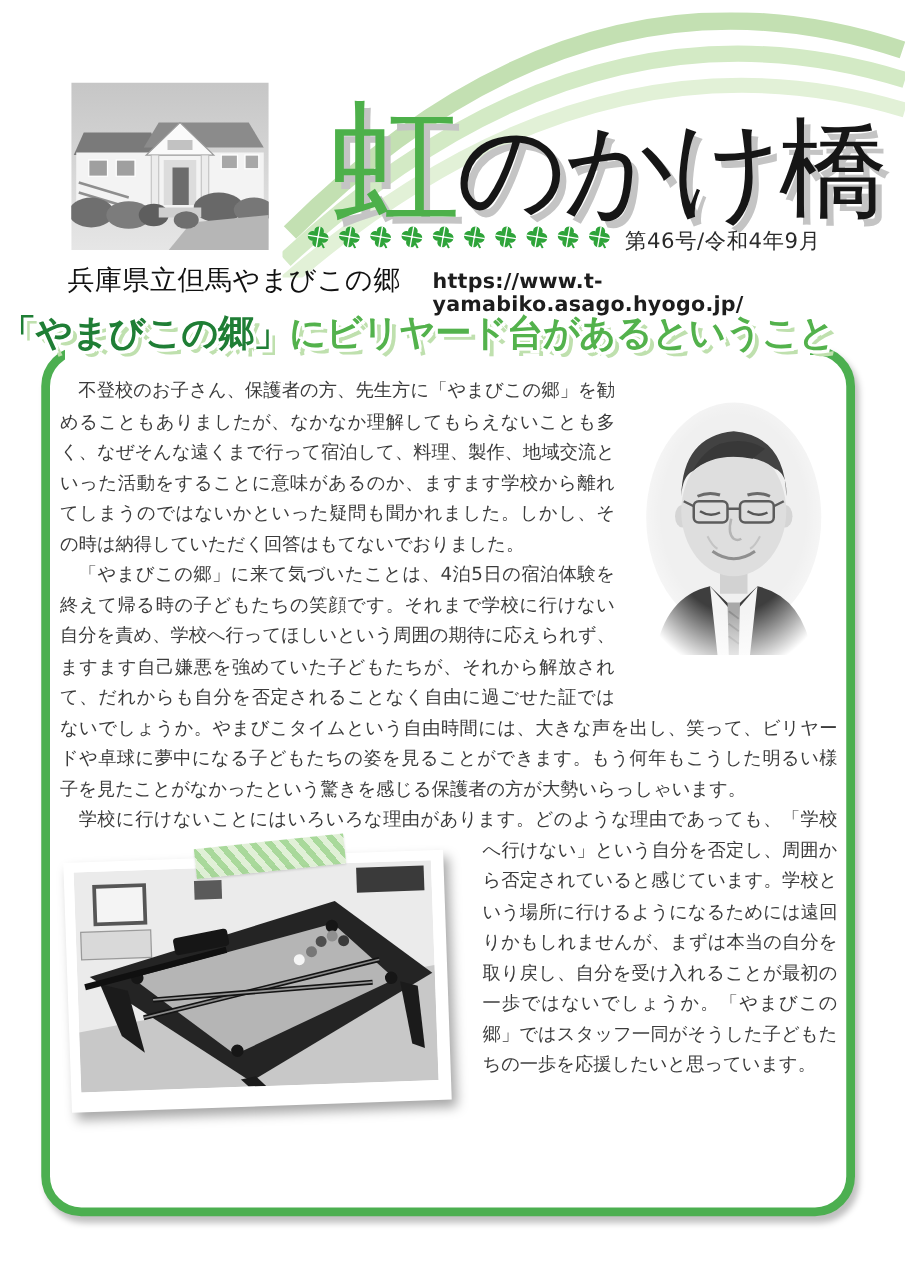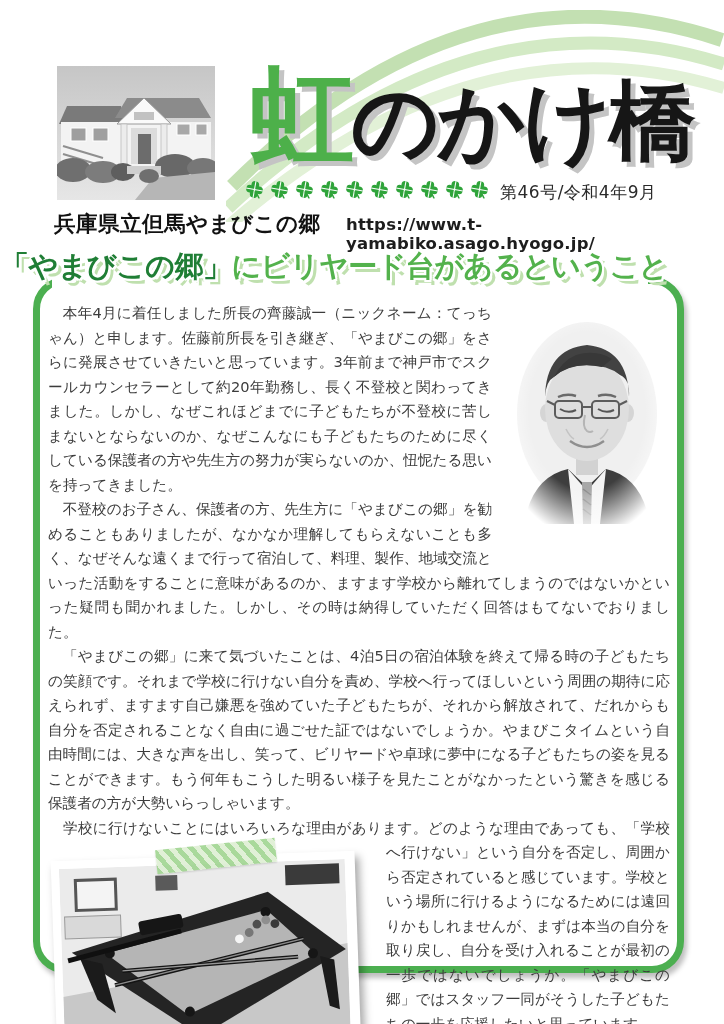--- a/index.html
+++ b/index.html
@@ -4,28 +4,28 @@
 <style>
   html,body{margin:0;padding:0;background:#fff;}
   .page{position:relative;width:724px;height:1024px;background:#fff;overflow:hidden;
         font-family:"DejaVu Sans",sans-serif;}
 
   
   .header{position:absolute;left:0;top:0;width:724px;height:250px;}
   .arcs{position:absolute;left:226px;top:10px;width:498px;height:212px;z-index:0;}
   .building{position:absolute;left:57px;top:66px;width:158px;height:134px;z-index:1;}
   .building svg{display:block;}
-  .title{position:absolute;left:250px;top:40px;margin:0;z-index:1;white-space:nowrap;
-         font-weight:700;line-height:150px;letter-spacing:-3px;text-align:center;}
+  .title{position:absolute;left:250px;top:40px;margin:14px;z-index:1;white-space:nowrap;
+         font-weight:400;line-height:150px;letter-spacing:-3px;text-align:center;}
   .t-green{font-size:104px;color:#4db04a;text-shadow:5px 5px 0 #c4c4c4;}
   .t-black{font-size:87px;color:#161616;text-shadow:5px 5px 0 #c4c4c4;}
   .meta-row{position:absolute;left:246px;top:181px;z-index:1;white-space:nowrap;display:flex;align-items:flex-start;}
   .clover{display:inline-block;width:17px;height:17px;margin-right:8px;transform:rotate(10deg);}
   .issue{font-size:17px;color:#2a2a2a;margin-left:4px;letter-spacing:0.5px;}
-  .org{position:absolute;left:54px;top:209px;font-size:21.5px;font-weight:700;color:#111;
+  .org{position:absolute;left:54px;top:209px;font-size:21.5px;font-weight:400;color:#111;
        letter-spacing:0.5px;z-index:1;}
   .url{position:absolute;left:346px;top:215px;font-size:16.5px;font-weight:700;color:#1d1d1d;
        letter-spacing:0.2px;z-index:1;}
 
   
   .frame{position:absolute;left:33px;top:277px;width:651px;height:696px;box-sizing:border-box;
          border:7px solid #4caf50;border-radius:32px;background:#fff;
          box-shadow:3px 5px 5px rgba(0,0,0,0.25);z-index:1;}
   .headline-mask{position:absolute;left:52px;top:270px;width:596px;height:24px;background:#fff;z-index:2;}
   .headline{position:absolute;left:0;top:246px;width:628px;margin:0;text-align:center;z-index:3;
@@ -257,21 +257,20 @@
         <path d="M86 90 q8 5 16 1" stroke="#555" stroke-width="2" fill="none"></path>
         <path d="M46 78 q9 -4 18 -1" stroke="#6a6a6a" stroke-width="2.4" fill="none"></path>
         <path d="M86 77 q9 -3 18 1" stroke="#6a6a6a" stroke-width="2.4" fill="none"></path>
         <path d="M73 96 q-3 12 2 16 q3 2 6 0" stroke="#b5b5b5" stroke-width="2" fill="none"></path>
         <path d="M58 122 q17 12 34 0" stroke="#8f8f8f" stroke-width="2.4" fill="none"></path>
         <path d="M54 110 q4 8 8 10 M96 110 q-4 8 -8 10" stroke="#c4c4c4" stroke-width="1.6" fill="none"></path>
         <rect x="0" y="0" width="150" height="205" fill="url(#vig)"></rect>
       </svg>
     </div>
 
-    <p><span>　本年4月に着任しました所長の齊藤誠一（ニックネーム：てっちゃん）と申します。佐藤前所長を引き継ぎ、「やまびこの郷」をさらに発展させていきたいと思っています。3年前まで神戸市でスクールカウンセラーとして約20年勤務し、長く不登校と関わってきました。しかし、なぜこれほどまでに子どもたちが不登校に苦しまないとならないのか、なぜこんなにも子どもたちのために尽くしている保護者の方や先生方の努力が実らないのか、忸怩たる思いを持ってきました。</span></p>
     <p><span>　不登校のお子さん、保護者の方、先生方に「やまびこの郷」を勧めることもありましたが、なかなか理解してもらえないことも多く、なぜそんな遠くまで行って宿泊して、料理、製作、地域交流といった活動をすることに意味があるのか、ますます学校から離れてしまうのではないかといった疑問も聞かれました。しかし、その時は納得していただく回答はもてないでおりました。</span></p>
     <p><span>　「やまびこの郷」に来て気づいたことは、4泊5日の宿泊体験を終えて帰る時の子どもたちの笑顔です。それまで学校に行けない自分を責め、学校へ行ってほしいという周囲の期待に応えられず、ますます自己嫌悪を強めていた子どもたちが、それから解放されて、だれからも自分を否定されることなく自由に過ごせた証ではないでしょうか。やまびこタイムという自由時間には、大きな声を出し、笑って、ビリヤードや卓球に夢中になる子どもたちの姿を見ることができます。もう何年もこうした明るい様子を見たことがなかったという驚きを感じる保護者の方が大勢いらっしゃいます。</span></p>
     <p><span>　学校に行けないことにはいろいろな理由があります。どのような理由であっても、「学校へ行けない」</span><span class="billiard-float">
           <span class="polaroid">
             <svg viewBox="0 0 286 176" width="286" height="176" aria-hidden="true">
           <rect x="0" y="0" width="286" height="176" fill="#ebebeb"></rect>
           <polygon points="0,128 286,84 286,176 0,176" fill="#c8c8c8"></polygon>
           <rect x="16" y="12" width="40" height="30" fill="#f4f4f4" stroke="#555" stroke-width="3"></rect>
           <rect x="226" y="4" width="54" height="20" fill="#3a3a3a"></rect>
           <rect x="96" y="10" width="22" height="15" fill="#5a5a5a"></rect>

